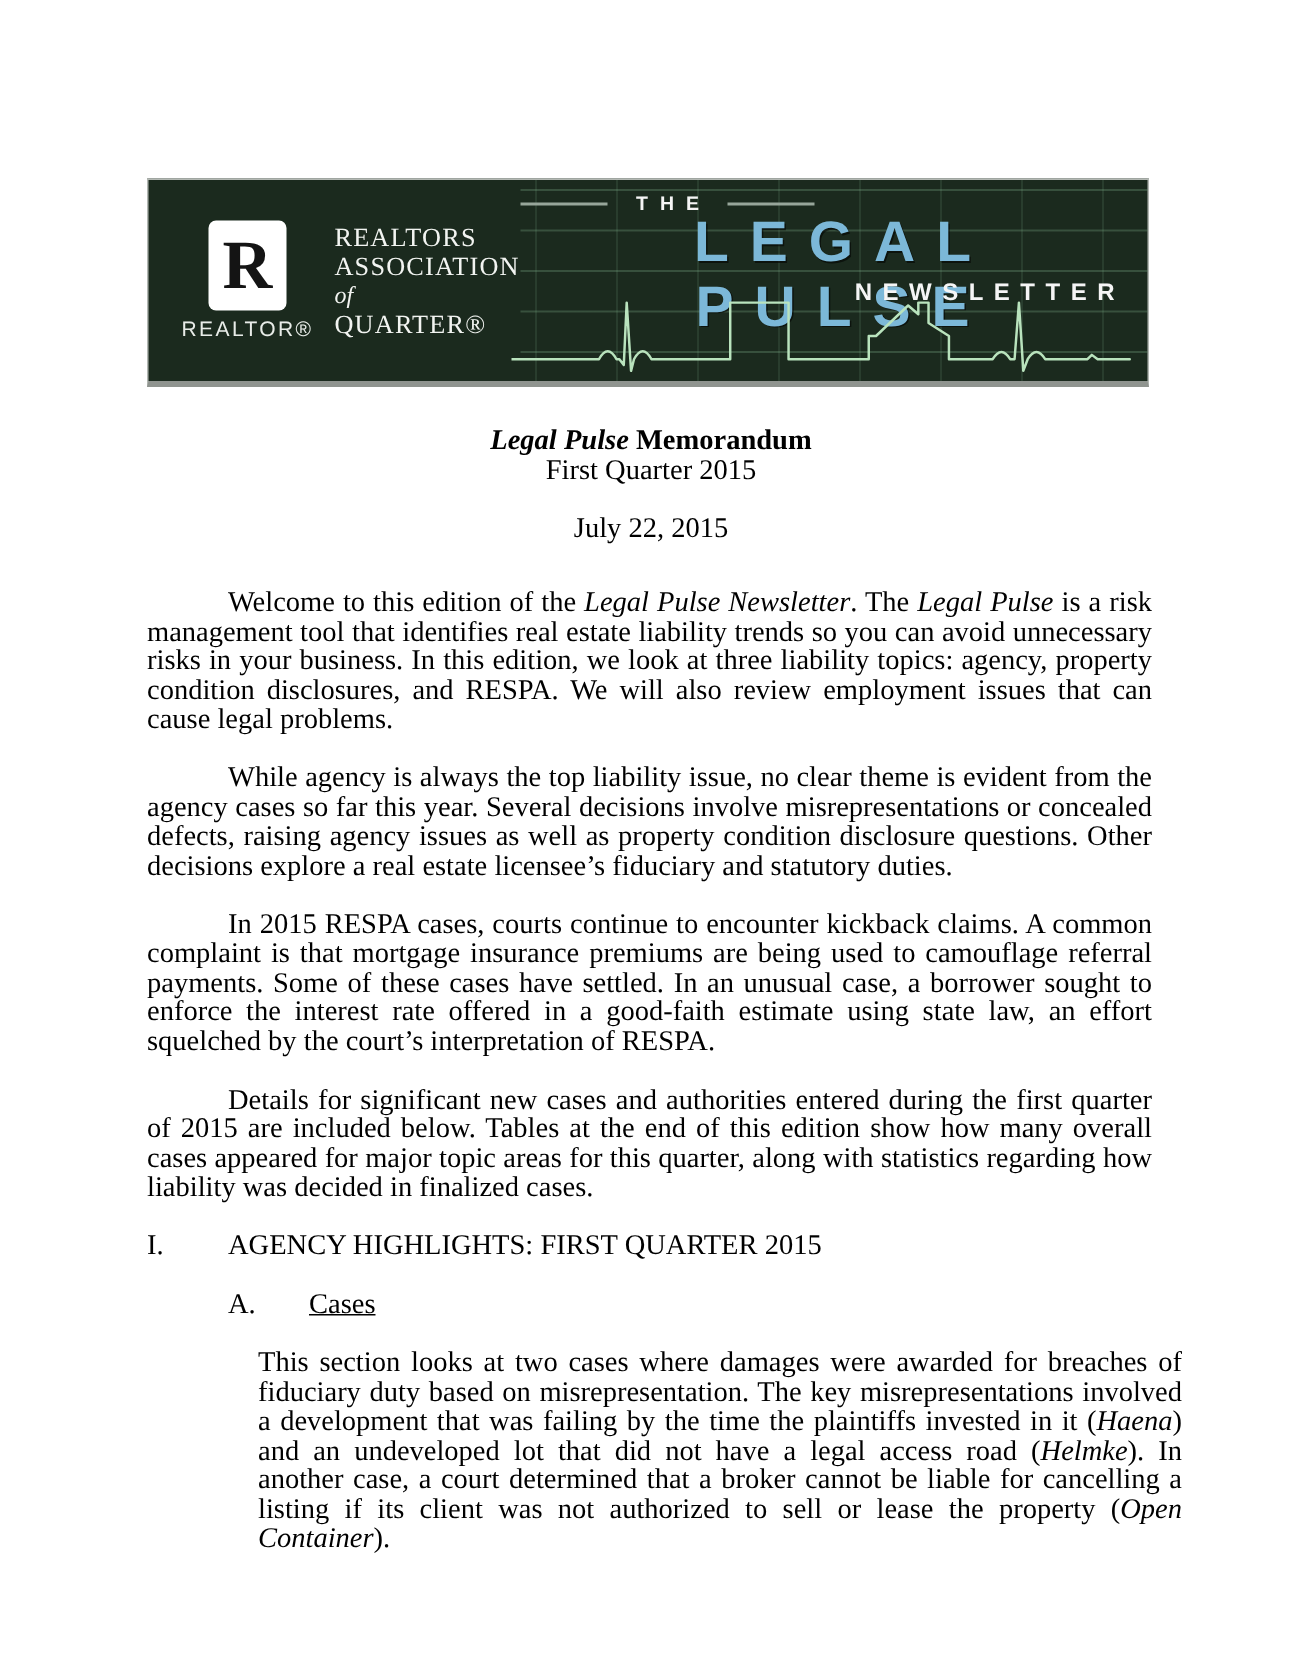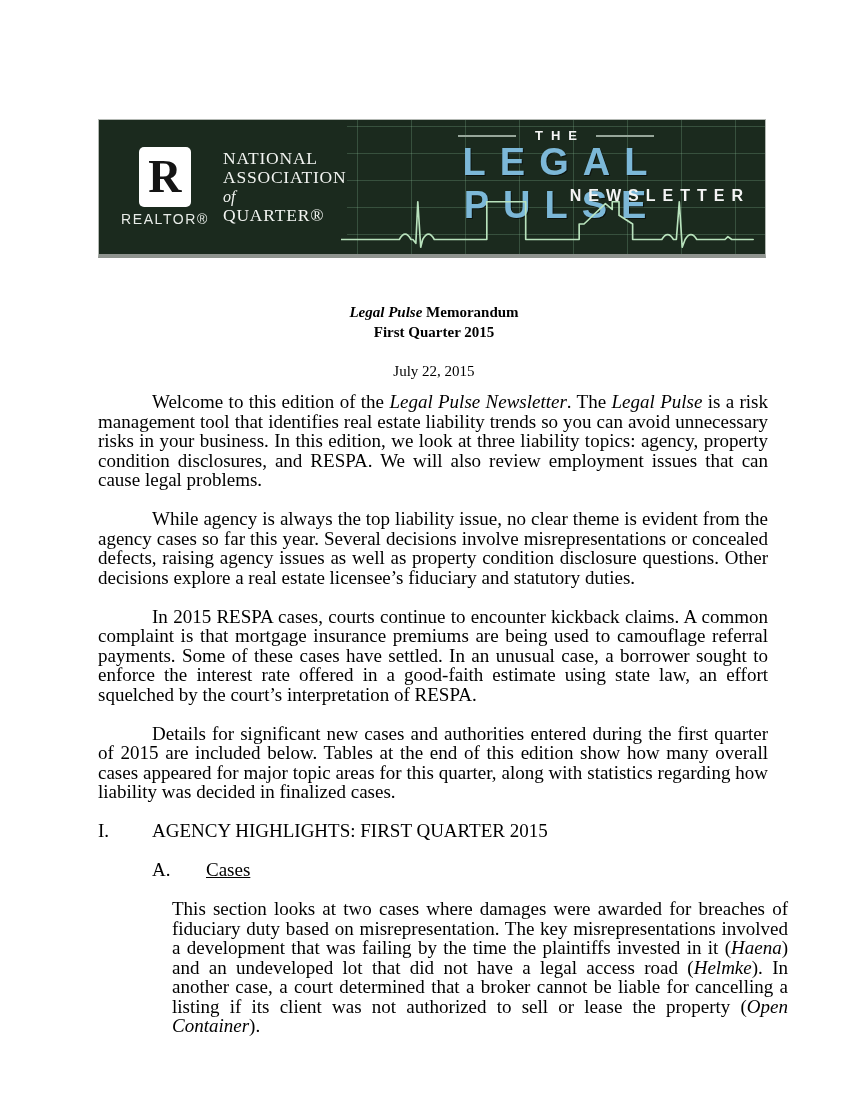--- a/index.html
+++ b/index.html
@@ -24,41 +24,41 @@
   .org-text i{font-size:16px;letter-spacing:0;}
 
   .masthead{
     position:relative;flex:1;
     background-image:
       linear-gradient(to right, rgba(130,180,142,0.28) 1px, transparent 1px),
       linear-gradient(to bottom, rgba(130,180,142,0.28) 1px, transparent 1px);
     background-size:54px 27px;
     background-position:10px 6px;
   }
-  .the-row{position:absolute;top:8px;left:0;right:0;display:flex;align-items:center;justify-content:center;gap:11px;}
+  .the-row{position:absolute;top:8px;left:0;right:0;display:flex;align-items:center;gap:11px;}
   .the-text{color:#f5f5f5;font-family:"Liberation Sans",sans-serif;font-weight:bold;font-size:13px;letter-spacing:8px;text-indent:8px;}
   .the-line{width:58px;height:2px;background:#97a69a;}
   .lp-row{
     position:absolute;top:21px;left:0;right:0;text-align:center;
     color:#7cb8d8;font-family:"Liberation Sans",sans-serif;font-weight:bold;
     font-size:38px;letter-spacing:14px;word-spacing:12px;padding-left:12px;
     text-shadow:1px 1px 0 rgba(0,0,0,0.55);
   }
   .news-row{
     position:absolute;top:67px;right:15px;
     color:#f5f5f5;font-family:"Liberation Sans",sans-serif;font-weight:bold;
     font-size:16px;letter-spacing:7px;
   }
   .ekg{position:absolute;left:-6px;bottom:0;width:100%;height:60px;}
 
   
-  .title-block{position:absolute;top:303px;left:0;width:100%;text-align:center;font-size:15px;line-height:19.5px;}
+  .title-block{position:absolute;top:284px;left:0;width:100%;text-align:center;font-size:19px;line-height:19.5px;}
   .memo-line b{font-weight:bold;}
   .memo-line .it{font-style:italic;font-weight:bold;}
-  .subtitle{font-weight:bold;}
+  .subtitle{font-weight:normal;}
   .date-line{margin-top:19.5px;}
 
   
   .content{position:absolute;left:98px;top:392px;width:670px;font-size:19px;line-height:19.5px;}
   .para{margin:0 0 19.5px 0;text-align:justify;text-indent:54px;}
   .para.sect{margin-left:74px;text-indent:0;width:616px;}
   .sec-heading,.sub-heading{display:flex;margin:0 0 19.5px 0;}
   .sub-heading{margin-left:54px;}
   .tab-num{flex:0 0 54px;}
   .u{text-decoration:underline;}
@@ -71,21 +71,21 @@
 
   <header class="banner">
     <div class="logo-sec">
       <div class="logo-stack">
         <div class="logo-box">
           <span class="logo-r">R</span>
         </div>
         <div class="realtor-label">REALTOR®</div>
       </div>
       <div class="org-text">
-        <div>NATIONAL</div>
+        <div>REALTORS</div>
         <div><span>ASSOCIATION </span><i>of</i></div>
         <div>QUARTER®</div>
       </div>
     </div>
 
     <div class="masthead">
       <div class="the-row">
         <span class="the-line"></span>
         <span class="the-text">THE</span>
         <span class="the-line"></span>

